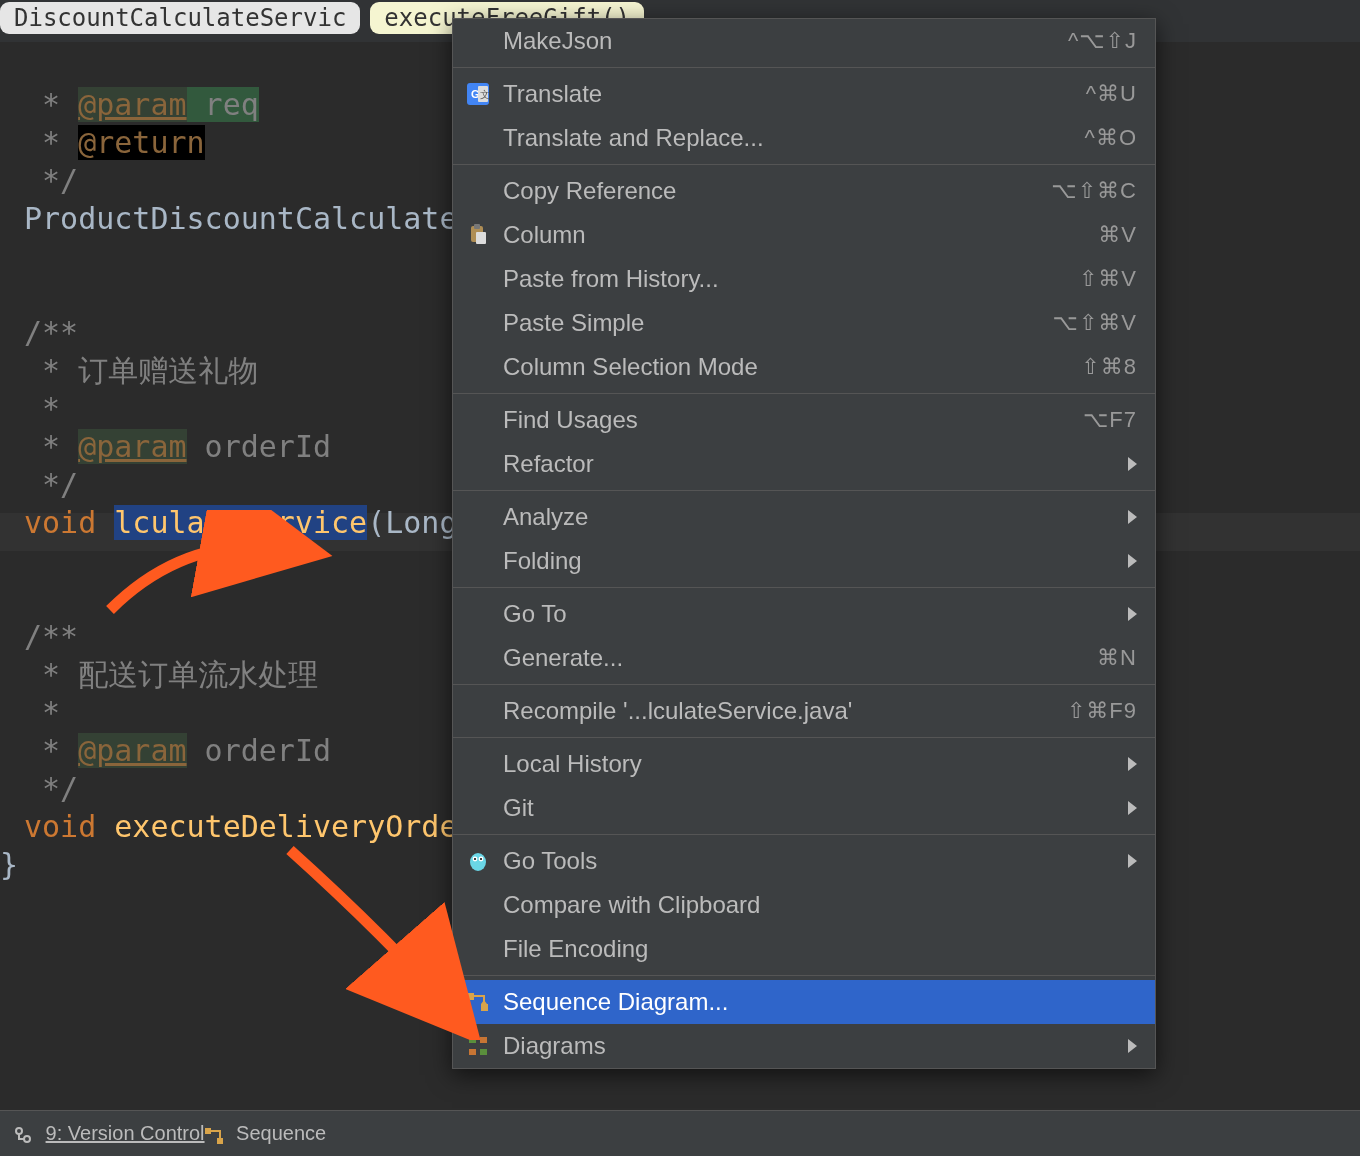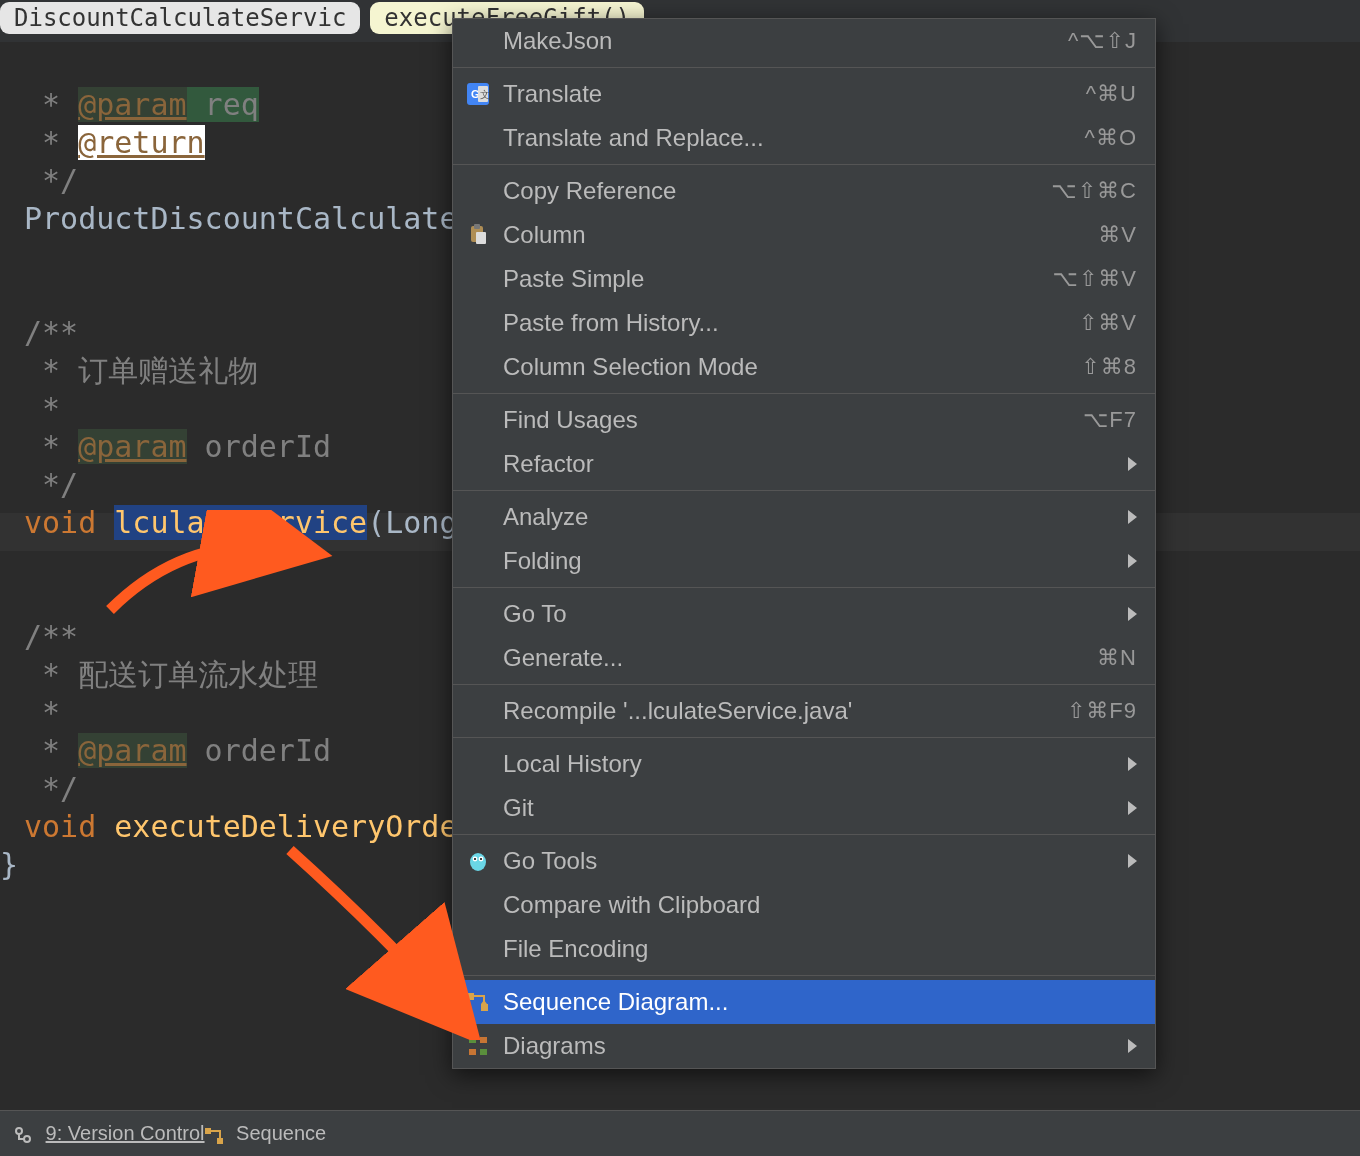--- a/index.html
+++ b/index.html
@@ -41,21 +41,21 @@
       line-height: 38px;
       white-space: pre;
       color: #808080;
       padding-left: 24px;
     }
     .kw   { color: #cc7832; }
     .type { color: #a9b7c6; }
     .doc  { color: #808080; }
     .tag-param  { color: #8a653b; text-decoration: underline; }
     .tag-param.bg { background: #344134; }
-    .tag-return { color: #8a653b; text-decoration: underline; background: #ffffff; }
+    .tag-return { color: #8a653b; background: #000000; }
     .sel  { background: #214283; }
     .hl-line { background: #323232; position: absolute; left:0; right:0; height:38px; z-index:-1; }
     .chin-comment { color: #808080; }
     .identifier { color: #a9b7c6; }
     .method-name { color: #ffc66d; }
 
     .statusbar {
       position: absolute;
       bottom: 0; left: 0; right: 0;
       height: 46px;
@@ -198,26 +198,26 @@
       <svg width="22" height="22">
           <rect x="4" y="2" width="12" height="16" rx="2" fill="#af8e55"></rect>
           <rect x="7" y="0" width="6" height="5" rx="1" fill="#777"></rect>
           <rect x="9" y="8" width="10" height="12" fill="#ddd" rx="1"></rect>
         </svg>
     </span>
     <span class="label">Column</span>
     <span class="shortcut">⌘V</span>
   </div>
   <div class="menu-item">
+    <span class="label">Paste from History...</span>
+    <span class="shortcut">⇧⌘V</span>
+  </div>
+  <div class="menu-item">
     <span class="label">Paste Simple</span>
     <span class="shortcut">⌥⇧⌘V</span>
-  </div>
-  <div class="menu-item">
-    <span class="label">Paste from History...</span>
-    <span class="shortcut">⇧⌘V</span>
   </div>
   <div class="menu-item">
     <span class="label">Column Selection Mode</span>
     <span class="shortcut">⇧⌘8</span>
   </div>
   <div class="menu-sep"></div>
   <div class="menu-item">
     <span class="label">Find Usages</span>
     <span class="shortcut">⌥F7</span>
   </div>

